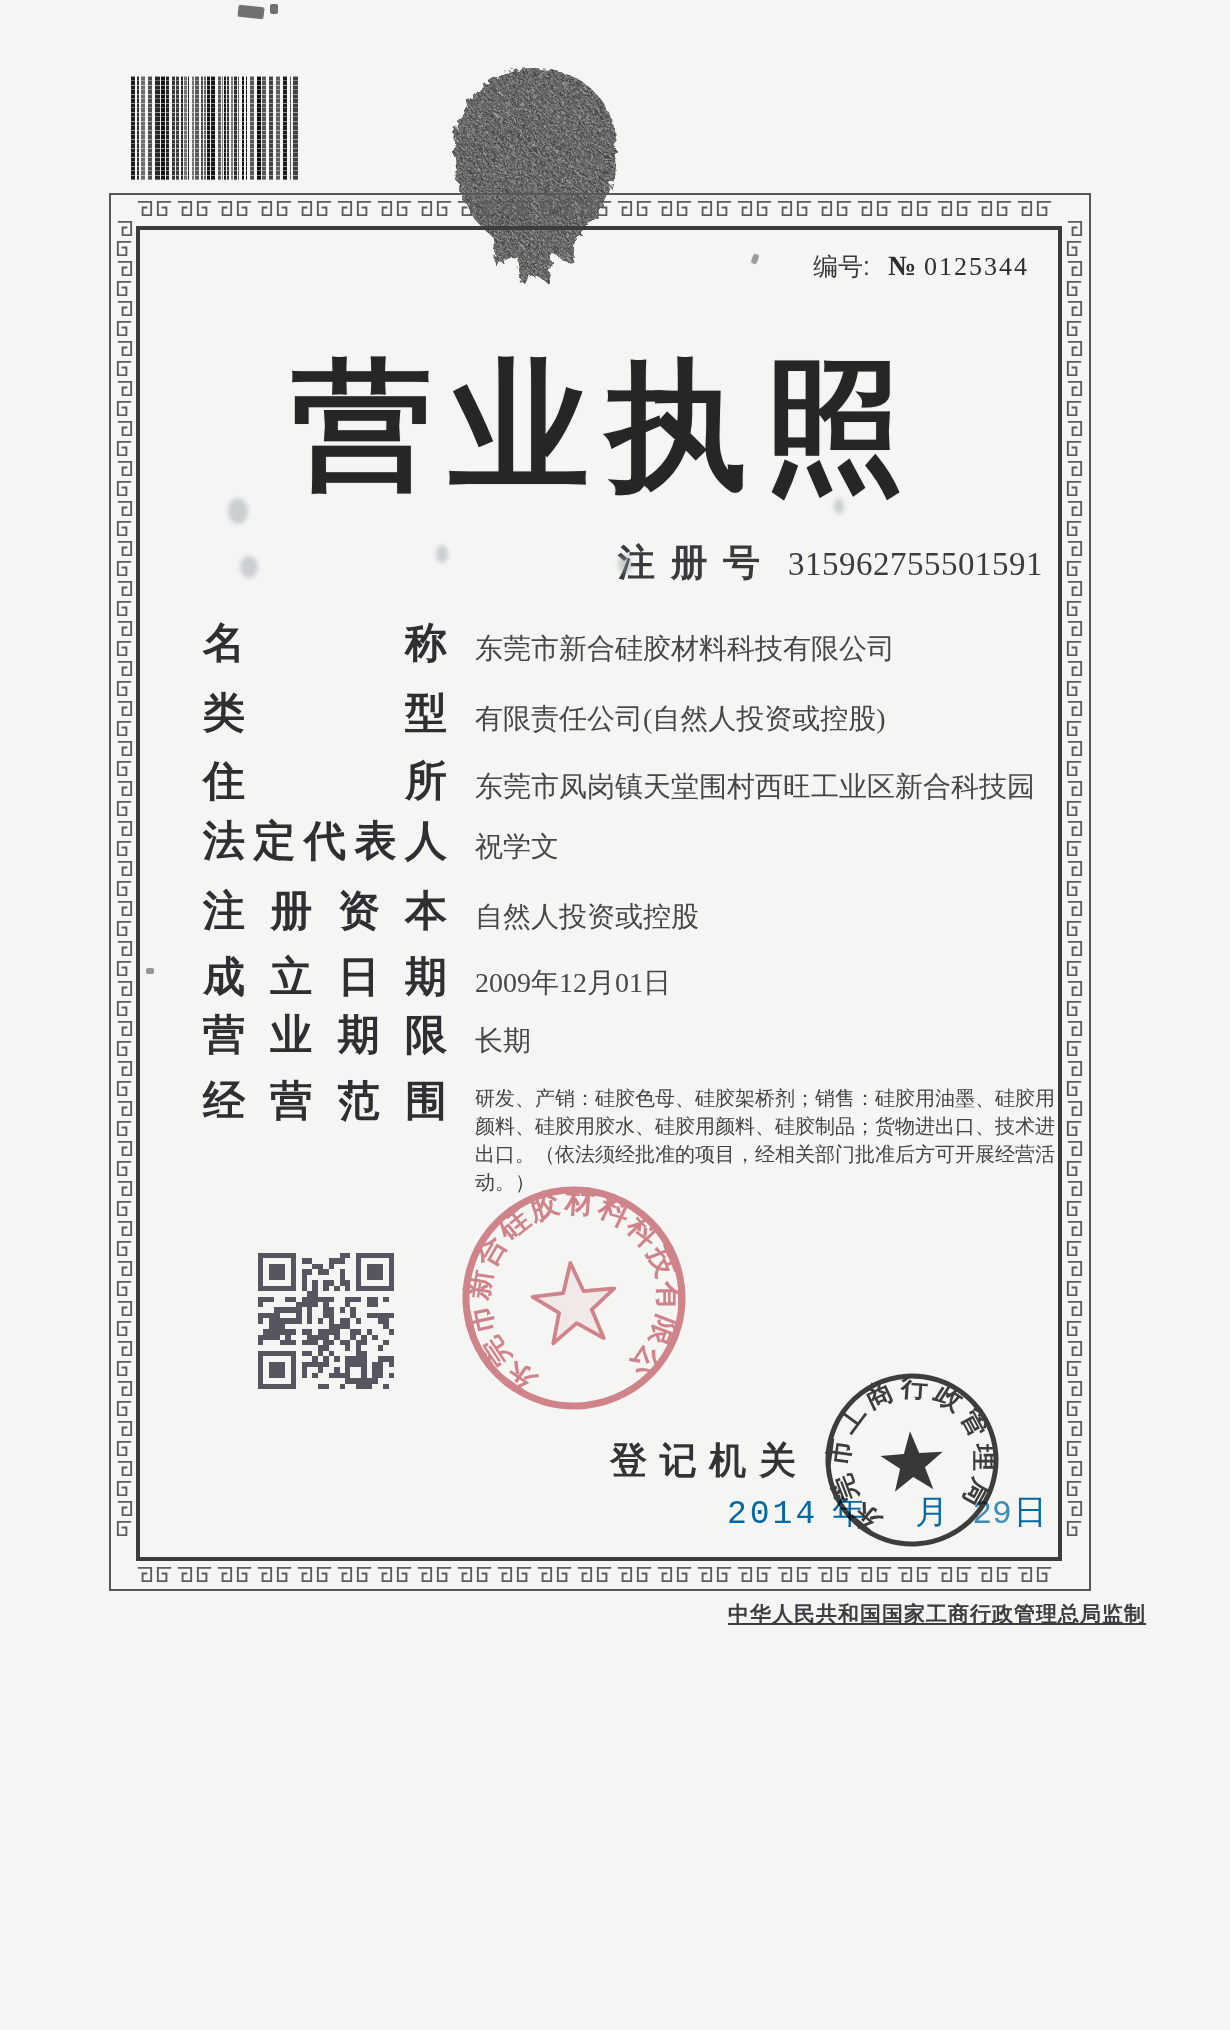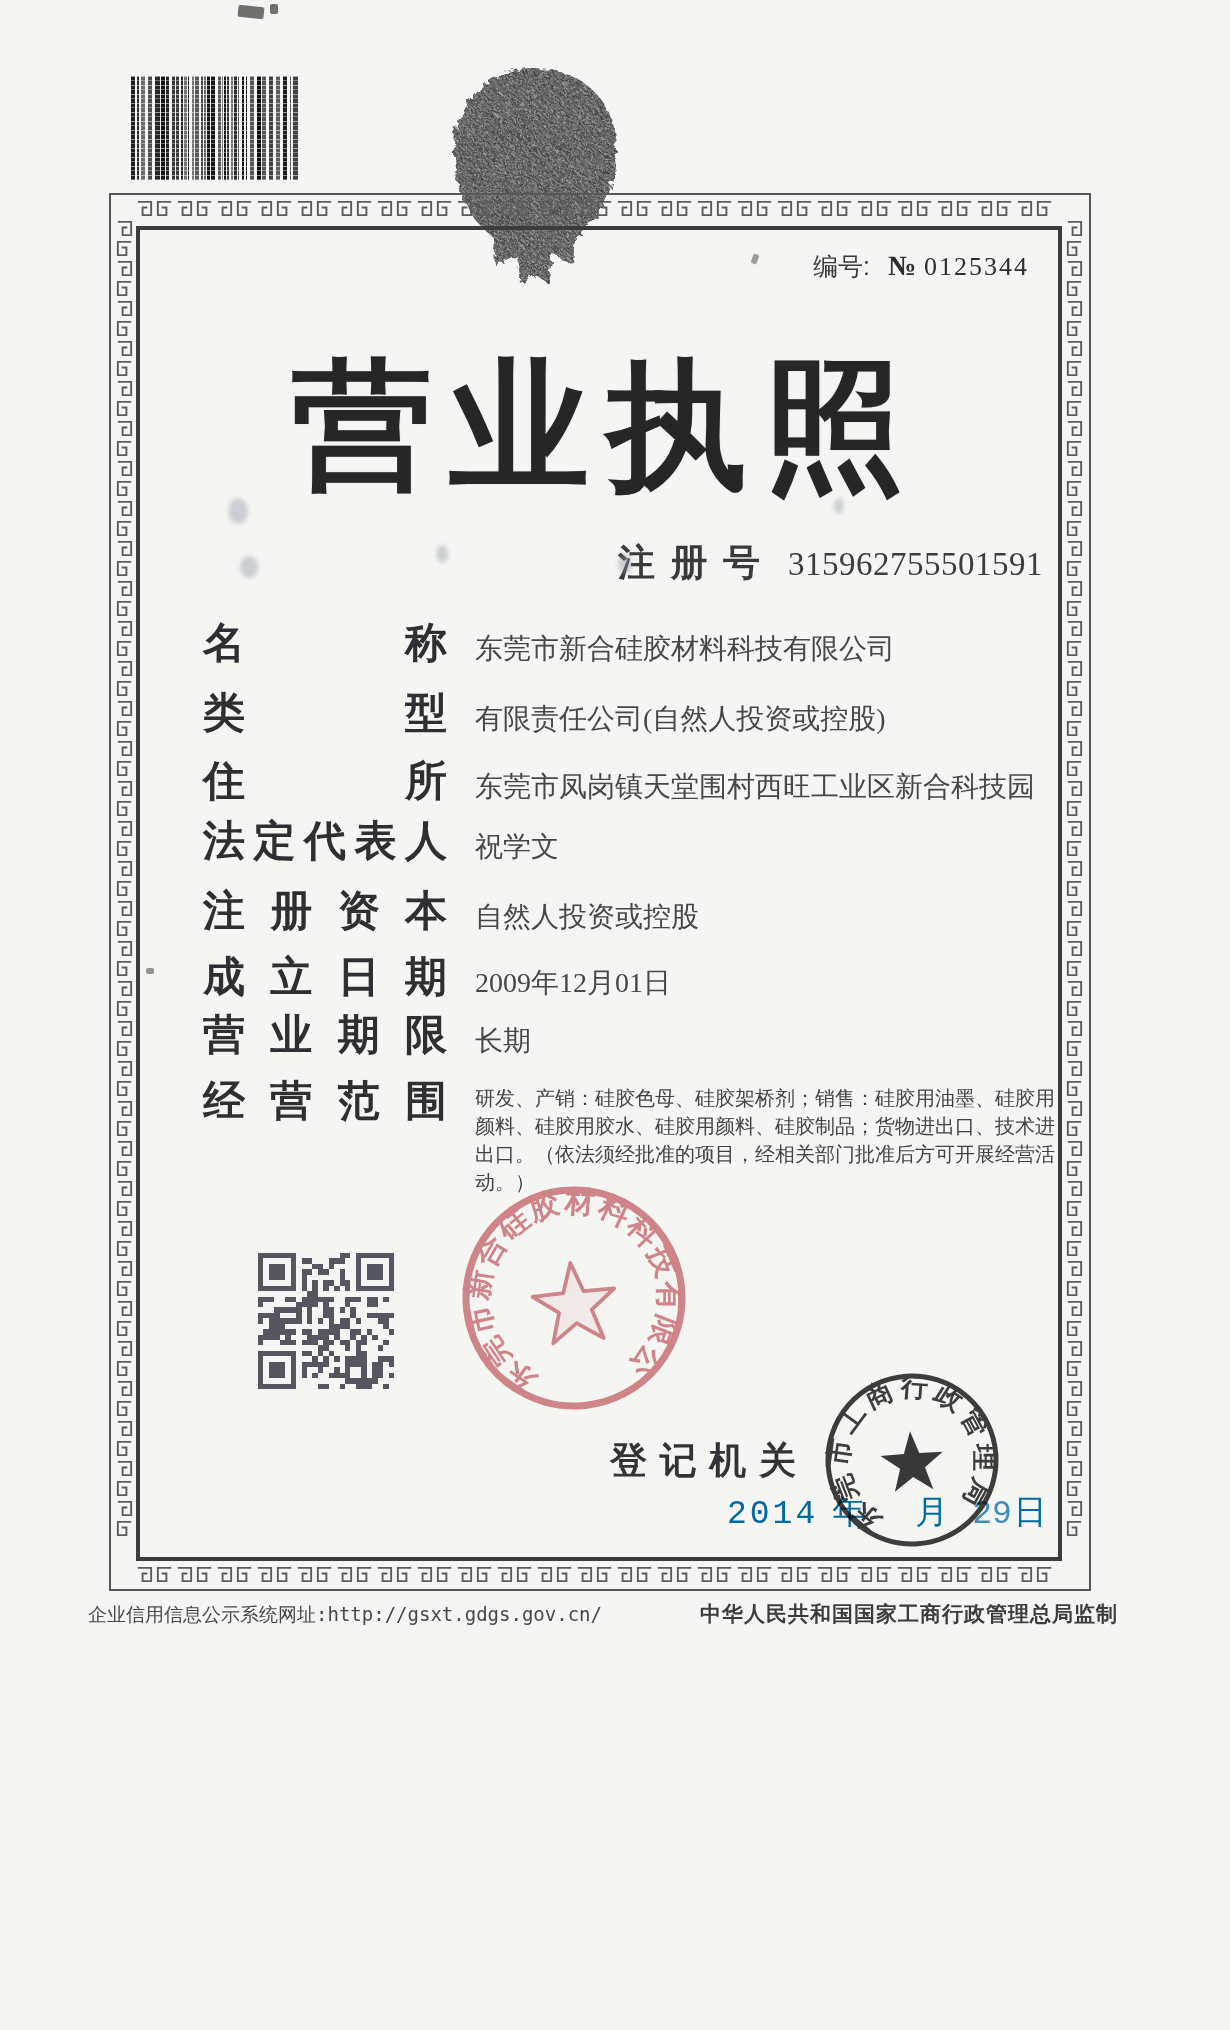--- a/index.html
+++ b/index.html
@@ -41,21 +41,21 @@
   .registry-label{width:186px;font-family:"Liberation Serif",serif;font-weight:600;font-size:37px;color:#333337;}
   .date-line{position:absolute;left:706px;top:1490px;display:flex;align-items:baseline;
              font-family:Liberation Mono, monospace;font-size:33px;color:#0369a1;margin-left:21px;}
   .date-line .d-year{letter-spacing:3px;}
   .date-line .d-yu{margin-left:14px;}
   .date-line .d-mu{margin-left:50px;}
   .date-line .d-day{margin-left:24px;opacity:.75;}
   .date-line .d-du{margin-left:2px;}
   .footer-left{position:absolute;left:88px;top:1602px;font-family:"DejaVu Sans Mono",monospace;
                font-size:19px;color:#48484c;}
-  .footer-right{position:absolute;left:700px;top:1600px;font-size:21px;font-weight:600;color:#3d3d41;letter-spacing:1px;}
+  .footer-right{position:absolute;left:728px;top:1600px;font-size:21px;font-weight:600;color:#3d3d41;letter-spacing:1px;text-decoration:underline;}
   
   .seal{position:absolute;mix-blend-mode:multiply;}
   .seal-red{left:454px;top:1178px;width:240px;height:240px;opacity:.8;transform:rotate(-6deg);}
   .seal-black{left:817px;top:1365px;width:190px;height:190px;opacity:.88;transform:rotate(-4deg);}
   .qr{position:absolute;left:258px;top:1253px;width:136px;height:136px;opacity:.88;}
   
   .speck{position:absolute;background:#8d97a0;border-radius:50%;filter:blur(2px);opacity:.4;}
   .speck.dark{background:#444;filter:blur(.5px);opacity:.75;border-radius:2px;}
 </style>
 </head>
@@ -1158,21 +1158,20 @@
         <path id="blackArc" d="M 63 150.4 A 64 64 0 1 1 127 150.4" fill="none"></path>
       </defs>
       <circle cx="95" cy="95" r="84" fill="none" stroke="#242424" stroke-width="5"></circle>
       <path d="M0,-40 L9.4,-12.9 L38,-12.4 L15.2,4.9 L23.5,32.4 L0,16 L-23.5,32.4 L-15.2,4.9 L-38,-12.4 L-9.4,-12.9 Z" transform="translate(95,99) scale(0.82)" fill="#1e1e1e"></path>
       <text font-family="'Liberation Serif',serif" font-size="27" font-weight="700" fill="#242424" letter-spacing="5">
         <textPath href="#blackArc">东莞市工商行政管理局</textPath>
       </text>
     </svg>
   </div>
 
-  <div class="footer-left">企业信用信息公示系统网址:http://gsxt.gdgs.gov.cn/</div>
   <div class="footer-right">中华人民共和国国家工商行政管理总局监制</div>
 
   <div class="speck dark" style="left:238px;top:6px;width:26px;height:12px;transform:rotate(6deg)"></div>
   <div class="speck dark" style="left:270px;top:4px;width:8px;height:10px"></div>
   <div class="speck" style="left:228px;top:498px;width:20px;height:26px"></div>
   <div class="speck" style="left:240px;top:556px;width:18px;height:22px"></div>
   <div class="speck" style="left:436px;top:545px;width:12px;height:18px"></div>
   <div class="speck" style="left:618px;top:554px;width:14px;height:20px"></div>
   <div class="speck" style="left:834px;top:498px;width:10px;height:16px"></div>
   <div class="speck dark" style="left:752px;top:254px;width:6px;height:10px;transform:rotate(20deg);opacity:.5"></div>

